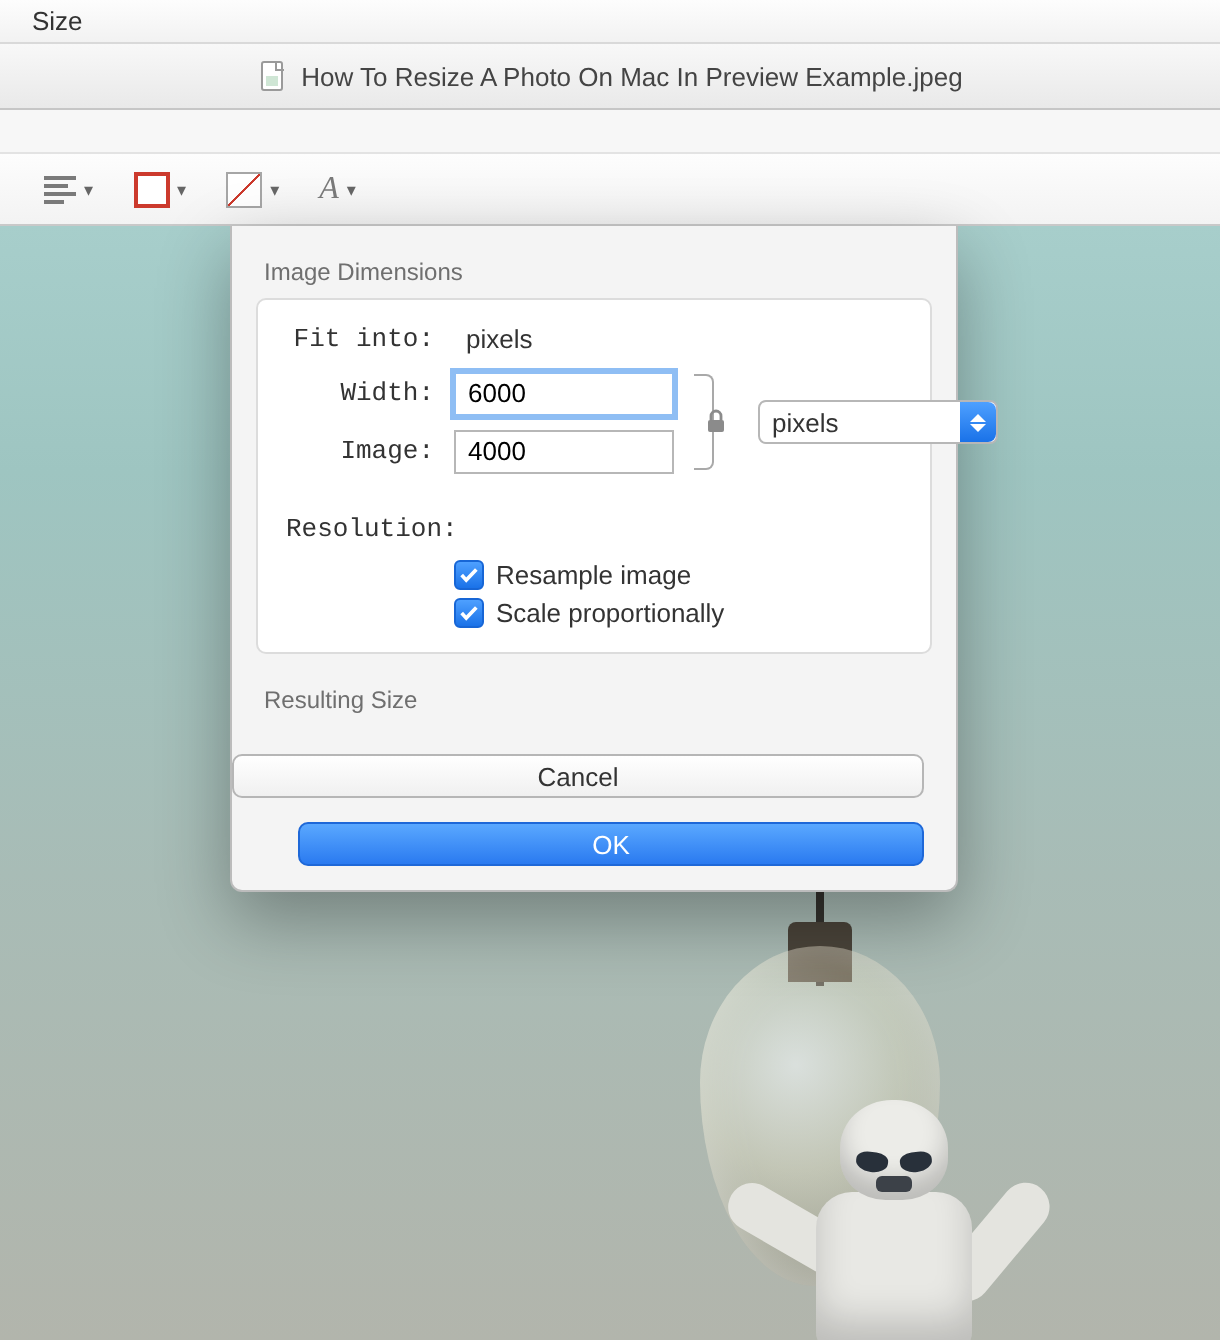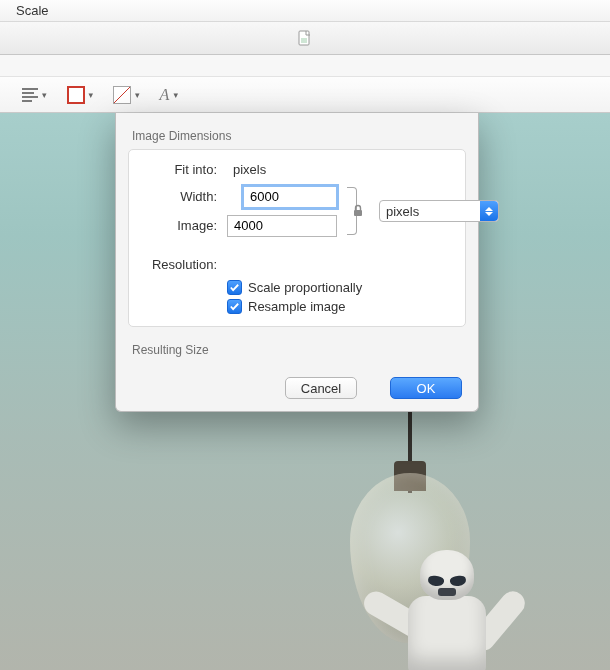--- a/index.html
+++ b/index.html
@@ -129,31 +129,31 @@
   }
   .row {
     display:grid;
     grid-template-columns: 78px 110px 28px 122px;
     align-items:center;
     gap:6px;
     margin-bottom:8px;
     font-size:13px;
   }
   .row.single { grid-template-columns: 78px 120px 1fr; }
-  .lbl { text-align:right; color:#333; padding-right:4px; }
+  .lbl { text-align:right; color:#333; padding-right:4px;font-family:Liberation Mono, monospace; }
   .text-input {
     height:22px;
     border:1px solid #b7b7b7;
     background:#fff;
     padding:0 6px;
     font-size:13px;
     font-family:inherit;
     border-radius:0;
   }
-  .text-input.focus { outline:3px solid #8fbef4; outline-offset:-1px;margin-left:16px; }
+  .text-input.focus { outline:3px solid #8fbef4; outline-offset:-1px; }
   .combo {
     position:relative;
     height:22px;
     border:1px solid #b7b7b7;
     background:#fff;
     display:flex; align-items:center;
     padding:0 22px 0 6px;
     font-size:13px;
     border-radius:4px;
   }
@@ -207,22 +207,23 @@
     background:#fff;
     border:1px solid #dcdcdc;
     border-radius:5px;
     padding:14px 16px;
     font-size:13px;
     color:#333;
   }
   .result-box p { margin-bottom:18px; }
   .result-box p:last-child { margin-bottom:4px; }
   .btn-row {
-    display:flex; justify-content:flex-end; 
+    display:flex; justify-content:flex-end; gap:12px;
     padding: 14px 16px 0 0;
+    flex-direction: column;
   }
   .btn {
     min-width:72px; height:22px;
     border:1px solid #b6b6b6;
     border-radius:5px;
     background:linear-gradient(#fff,#f0f0f0);
     font-size:13px;
     display:flex; align-items:center; justify-content:center;
     cursor:pointer;
   }
@@ -230,31 +231,32 @@
     background:linear-gradient(#5aa8ff,#2a7af0);
     border-color:#1e68d8;
     color:#fff;
     margin-left:33px;
   }
 </style>
 </head>
 <body>
 
 <div class="menubar">
-  <span>Scale</span>
+  <span>Size</span>
 </div>
 
 <div class="titlebar">
   <span class="file-icon">
     <svg viewBox="0 0 16 16">
         <rect x="2" y="1" width="10" height="14" rx="1" fill="#fff" stroke="#9a9a9a"></rect>
         <path d="M9 1v4h4" fill="none" stroke="#9a9a9a"></path>
         <rect x="4" y="8" width="6" height="5" fill="#cfe6d5"></rect>
       </svg>
   </span>
+  <span>How To Resize A Photo On Mac In Preview Example.jpeg</span>
 </div>
 
 <div class="spacer-bar"></div>
 
 <div class="toolbar">
   <div class="tool-btn">
     <span class="align-lines">
         <span></span>
         <span></span>
         <span></span>
@@ -328,29 +330,29 @@
       <span class="lbl">Resolution:</span>
       <span></span>
     </div>
 
     <div class="check-row">
       <span class="chk">
         <svg viewBox="0 0 12 12">
             <path d="M2 6l2.5 2.8L10 3" fill="none" stroke="#fff" stroke-width="2"></path>
           </svg>
       </span>
-      <span>Scale proportionally</span>
+      <span>Resample image</span>
     </div>
     <div class="check-row">
       <span class="chk">
         <svg viewBox="0 0 12 12">
             <path d="M2 6l2.5 2.8L10 3" fill="none" stroke="#fff" stroke-width="2"></path>
           </svg>
       </span>
-      <span>Resample image</span>
+      <span>Scale proportionally</span>
     </div>
   </div>
 
   <div class="group-title">Resulting Size</div>
 
   <div class="btn-row">
     <div class="btn">Cancel</div>
     <div class="btn primary">OK</div>
   </div>
 </div>

